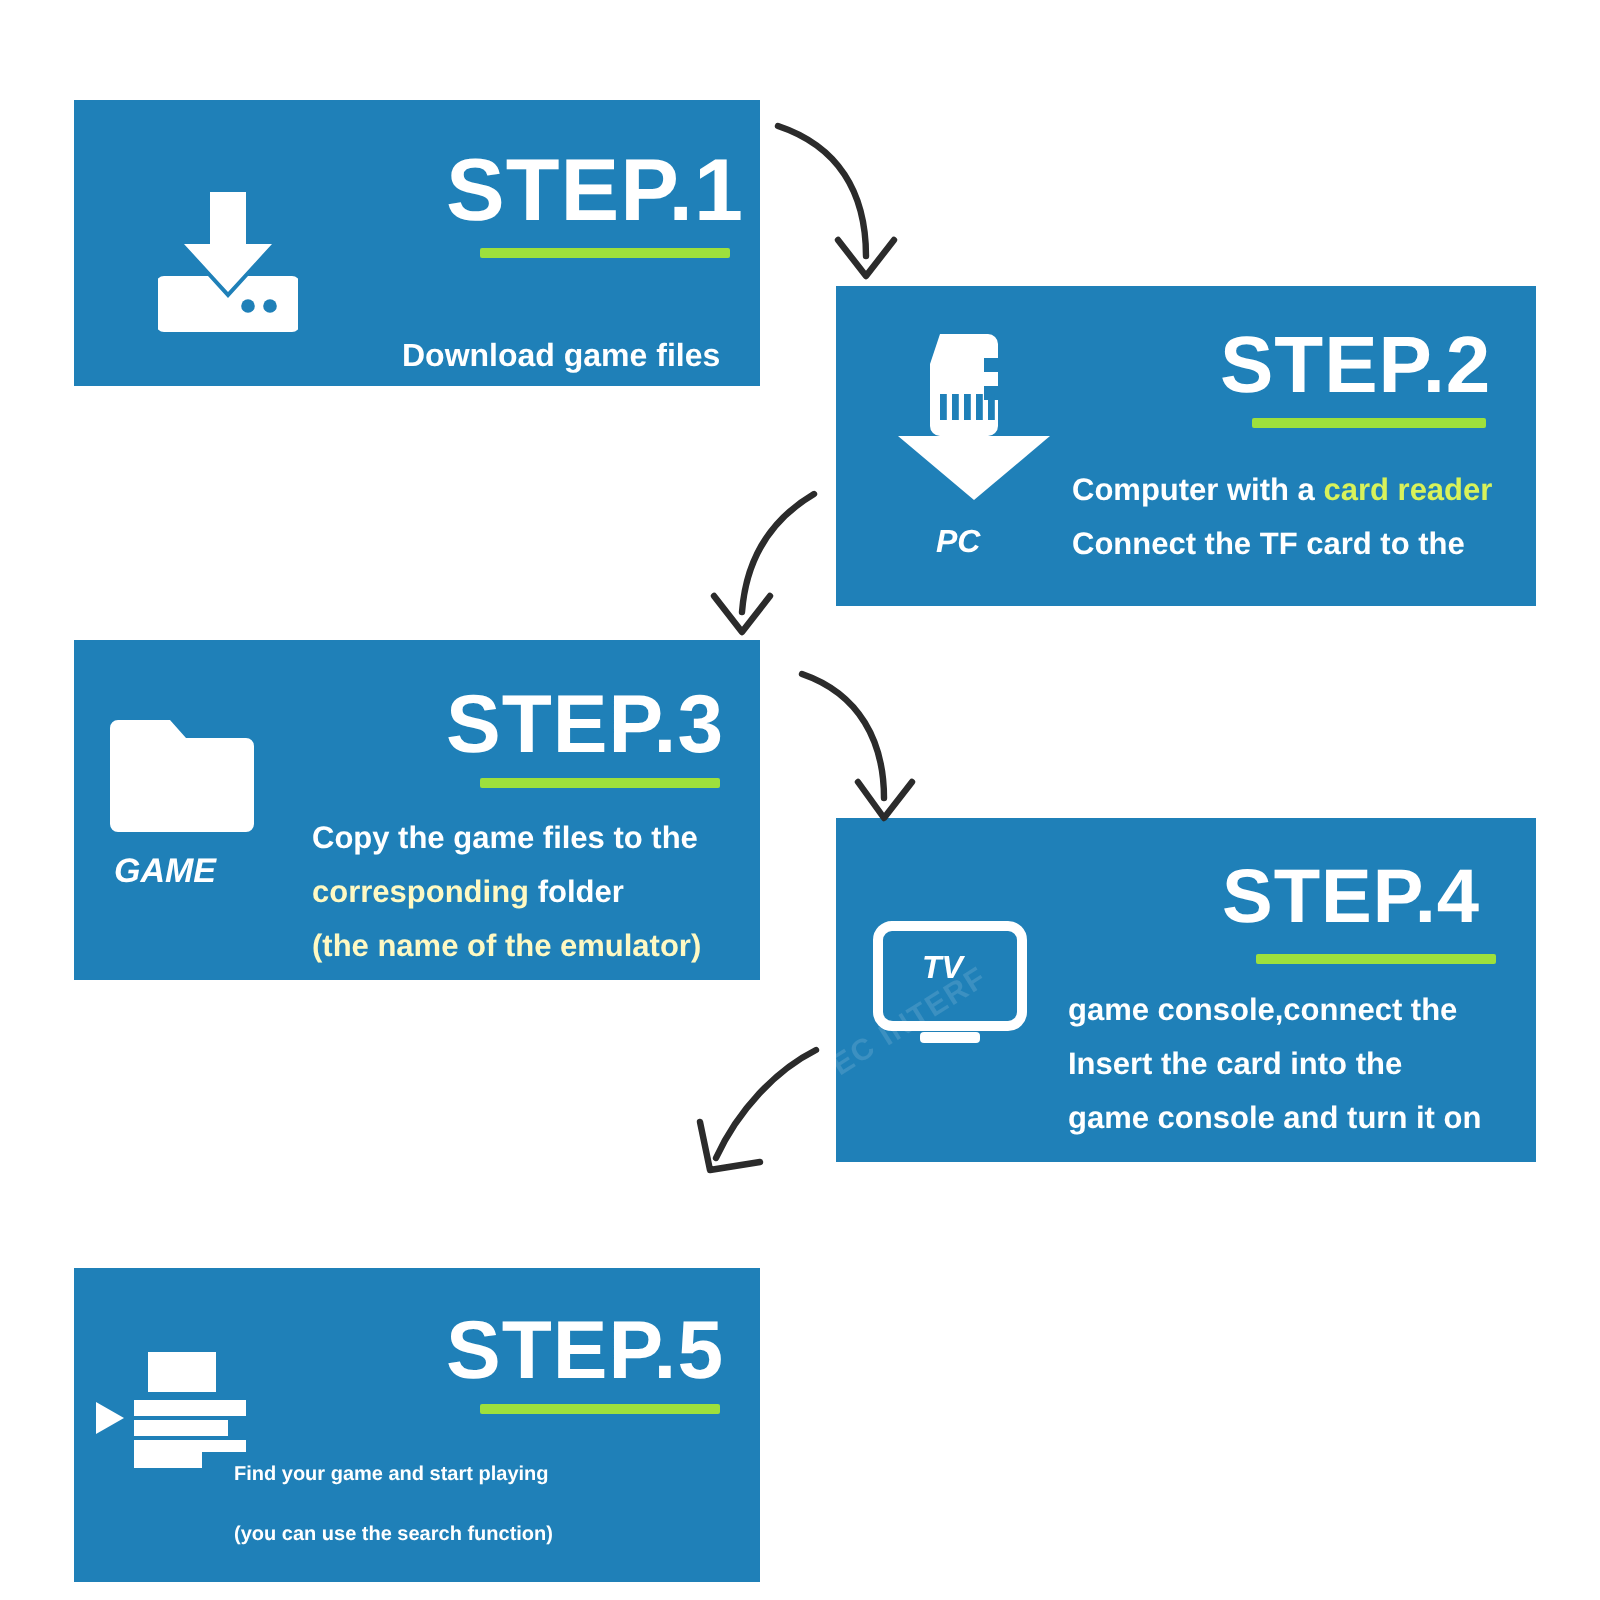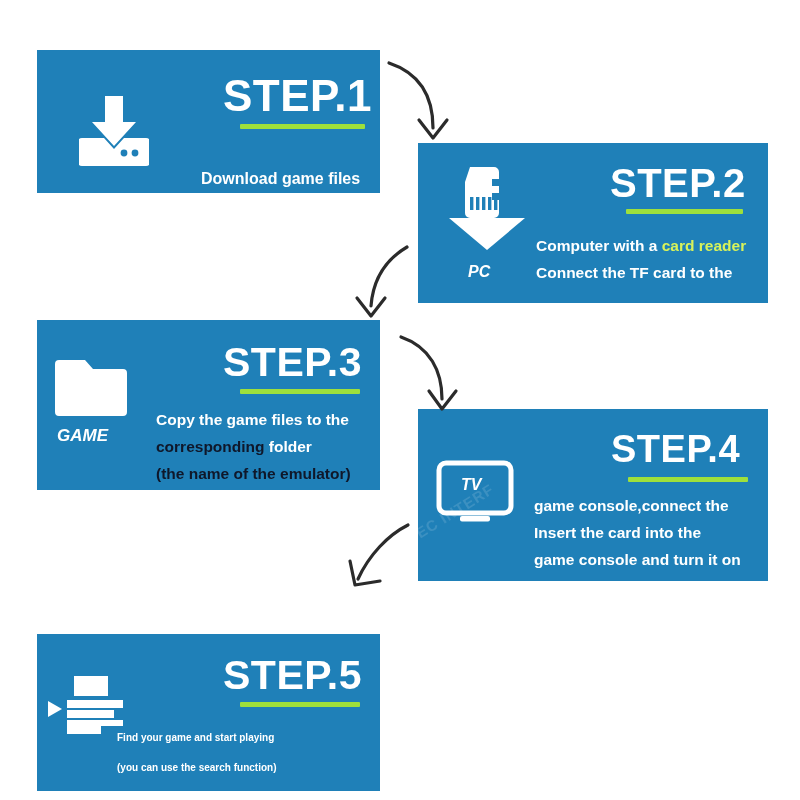--- a/index.html
+++ b/index.html
@@ -51,21 +51,21 @@
   }
 
   
   .body-text {
     position: absolute;
     color: #ffffff;
     font-weight: bold;
     white-space: nowrap;
   }
   .body-text .hl { color: #d8f25a; }
-  .body-text .hl-green { color: #0f172a; }
+  .body-text .hl-green { color: #fef9c3; }
   .line { display: block; }
 
   
   .icon-label {
     position: absolute;
     color: #ffffff;
     font-weight: bold;
     font-style: italic;
     white-space: nowrap;
   }

